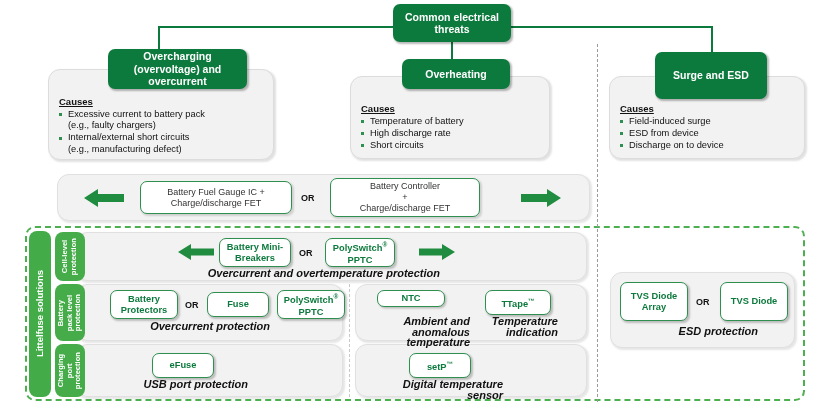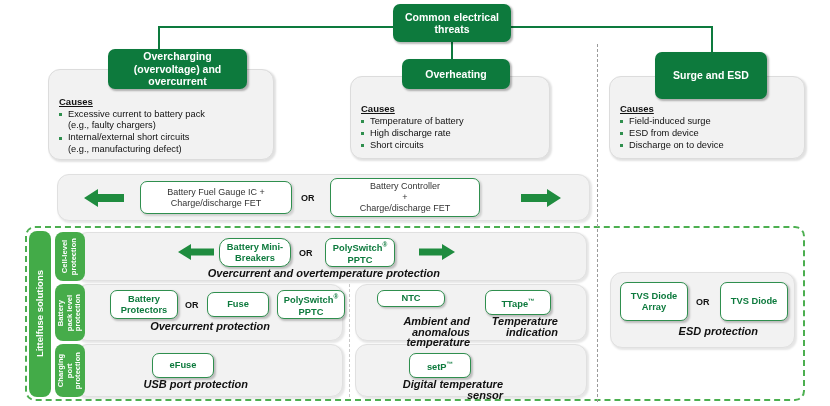--- a/index.html
+++ b/index.html
@@ -238,21 +238,21 @@
   </div>
   <div class="panel" style="left:75px; top:232px; width:512px; height:49px;"></div>
 
   <svg class="arrow" style="left:178px; top:243px;" width="36" height="18" viewBox="0 0 36 18">
     <polygon points="0,9 13,1 13,5.5 36,5.5 36,12.5 13,12.5 13,17" fill="#1f8c3f"></polygon>
   </svg>
   <svg class="arrow" style="left:419px; top:243px;" width="36" height="18" viewBox="0 0 36 18">
     <polygon points="36,9 23,1 23,5.5 0,5.5 0,12.5 23,12.5 23,17" fill="#1f8c3f"></polygon>
   </svg>
 
-  <div class="prod" style="left:219px; top:238px; width:72px; height:29px;border-radius:10px;">
+  <div class="prod" style="left:219px; top:238px; width:72px; height:29px;">
     <span style="white-space:pre-line;">Battery Mini-
 Breakers</span>
   </div>
   <div class="or" style="left:299px; top:248px;">OR</div>
   <div class="prod" style="left:325px; top:238px; width:70px; height:29px;">
     <span style="white-space:pre-line;">PolySwitch<sup>®</sup><br>PPTC</span>
   </div>
   <div class="caption" style="left:180px; top:268px; width:260px;">Overcurrent and overtemperature protection</div>
 
   <div class="sidetab" style="left:55px; top:284px; width:30px; height:57px;">

